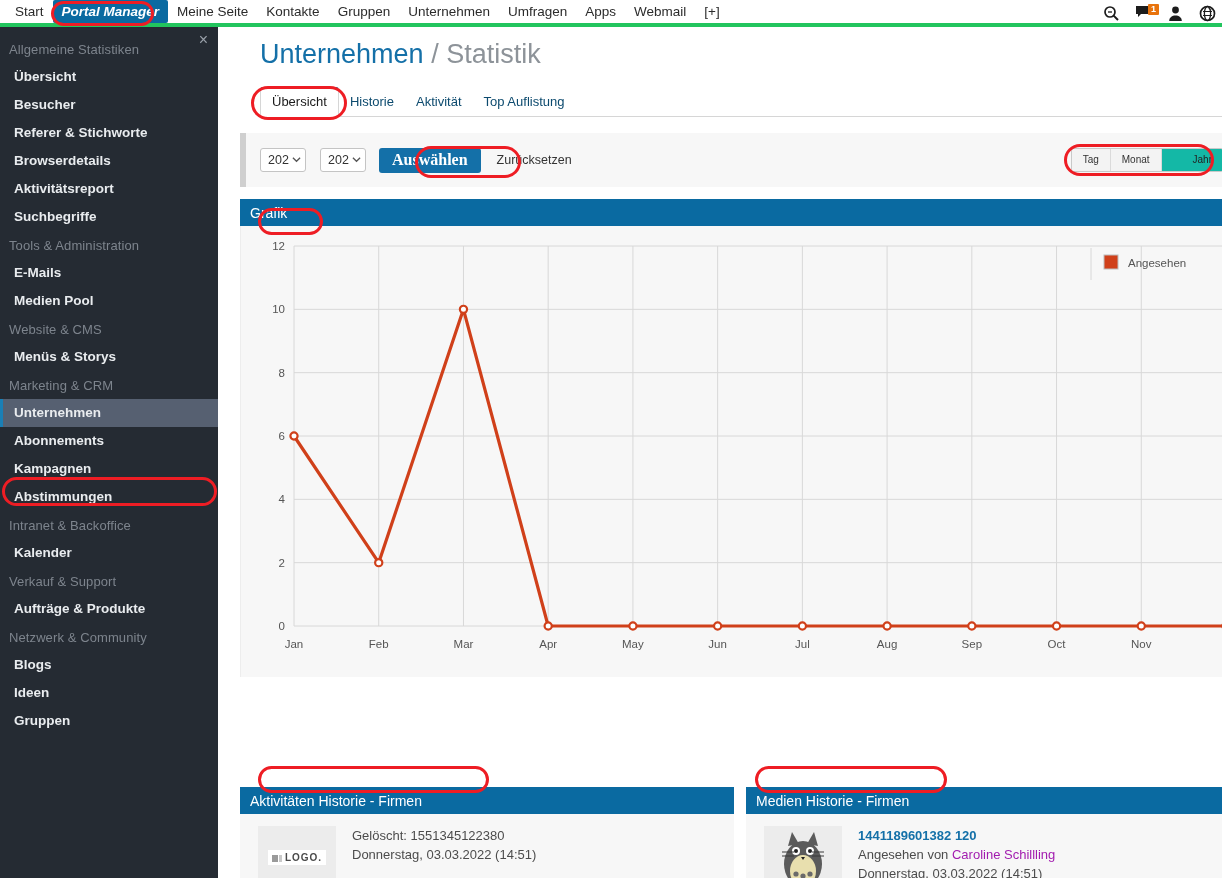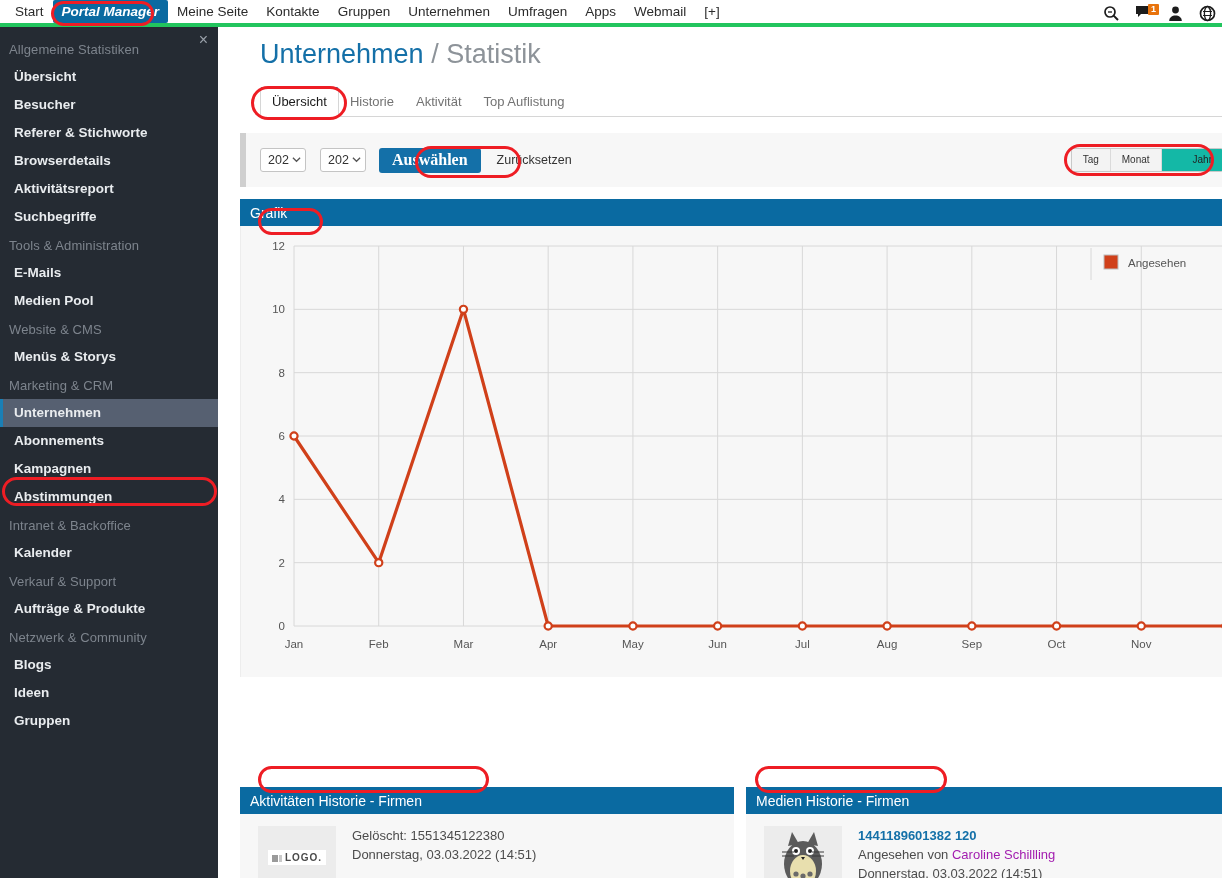--- a/index.html
+++ b/index.html
@@ -64,21 +64,21 @@
   }
   #pagetitle .sep{ color:#8d9399; }
   #pagetitle .sub{ color:#8d9399; }
 
   
   #tabs{
     margin:18px 0 0 42px; width:962px; height:29px;
     border-bottom:1px solid #d6d6d6; display:flex; align-items:flex-end;
   }
   .tab{
-    font-size:13px; color:#737373; padding:5px 11px 6px 11px; cursor:pointer; line-height:16px;
+    font-size:13px; color:#0c4a6e; padding:5px 11px 6px 11px; cursor:pointer; line-height:16px;
   }
   .tab.active{
     border:1px solid #d6d6d6; border-bottom:1px solid #fff; border-top:2px solid #1470a8;
     border-radius:3px 3px 0 0; margin-bottom:-1px; background:#fff; color:#1a1a1a;
   }
 
   
   #filterbar{
     margin:16px 0 0 22px; width:1000px; height:54px; background:#f7f7f7;
     border-left:6px solid #cfcfcf; display:flex; align-items:center; position:relative;

